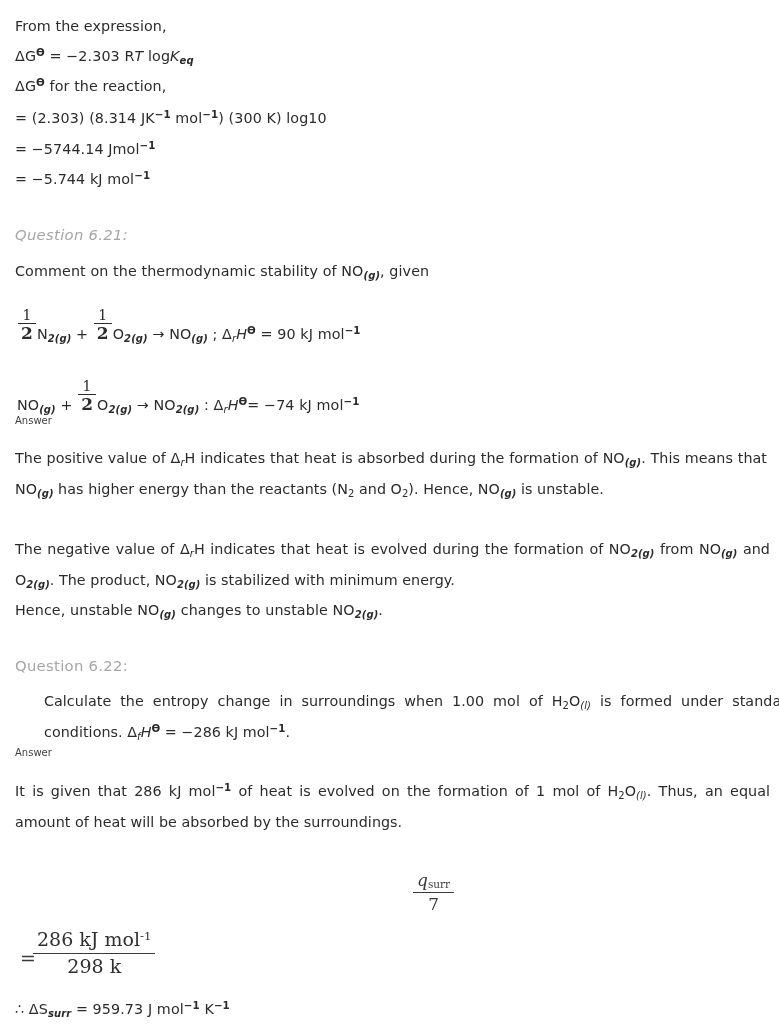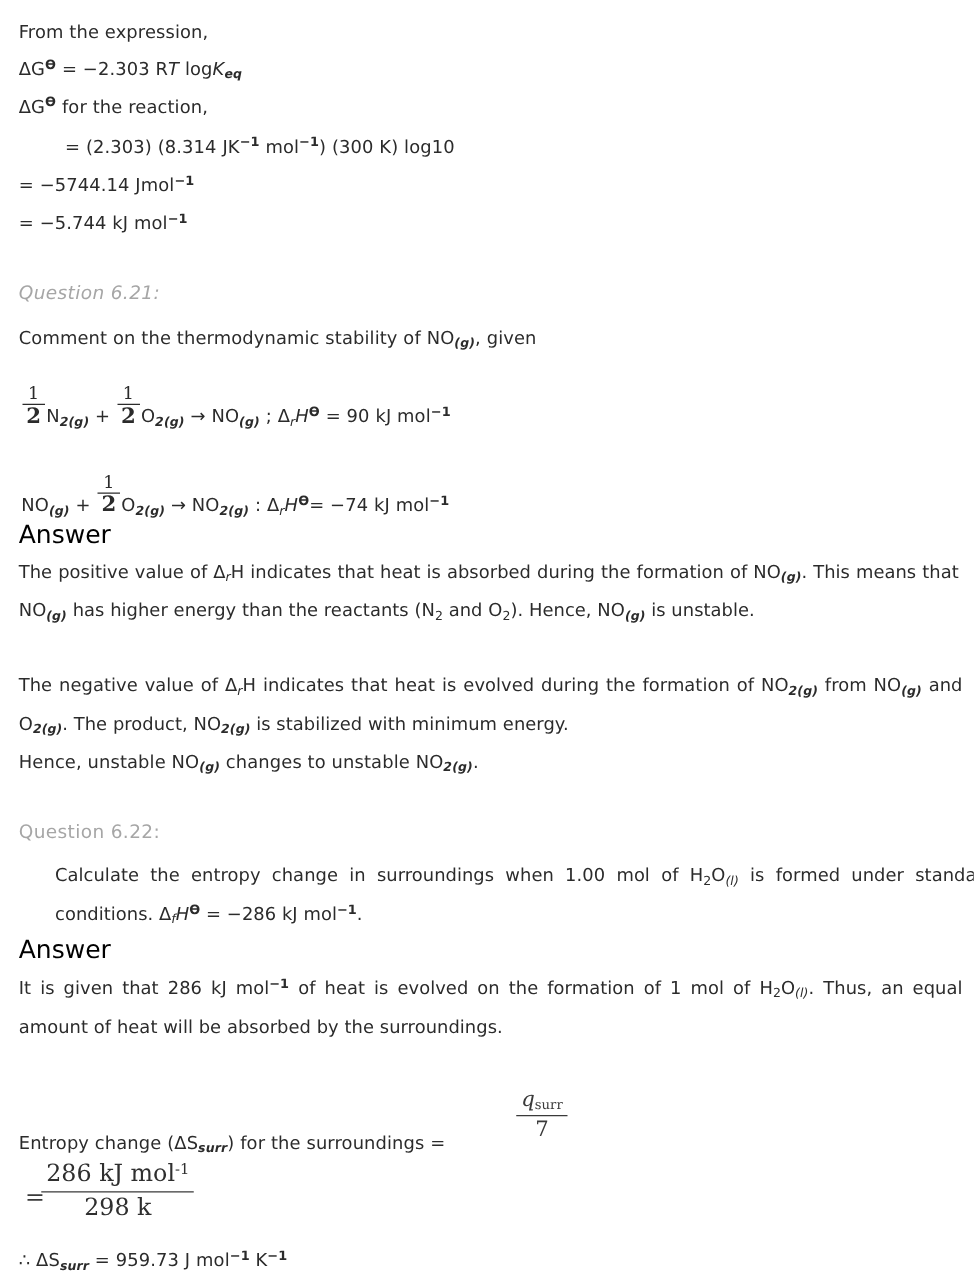--- a/index.html
+++ b/index.html
@@ -41,22 +41,22 @@
   }
   .q-head {
     position: absolute;
     font-size: 14.8px;
     color: #a6a6a6;
     letter-spacing: 0.3px;
     white-space: nowrap;
   }
   .ans-label {
     position: absolute;
-    font-size: 20px;
-    color: #000000;
+    font-size: 10px;
+    color: #404040;
     white-space: nowrap;
   }
   sub {
     font-size: 0.7em;
     vertical-align: -0.28em;
     line-height: 0;
   }
   sup {
     font-size: 0.72em;
     vertical-align: 0.48em;
@@ -131,21 +131,21 @@
   </div>
 
   <div class="body-text" style="left:15px; top:41px;">
     <span>ΔG</span><sup>ϴ</sup><span> = −2.303 R</span><span class="ital">T</span><span> log</span><span class="ital">K</span><sub class="ital bold">eq</sub>
   </div>
 
   <div class="body-text" style="left:15px; top:71px;text-align:right;">
     <span>ΔG</span><sup>ϴ</sup><span> for the reaction,</span>
   </div>
 
-  <div class="body-text" style="left:15px; top:103px;margin-left:37px;">
+  <div class="body-text" style="left:15px; top:103px;">
     <span>= (2.303) (8.314 JK</span><sup>−1</sup><span> mol</span><sup>−1</sup><span>) (300 K) log10</span>
   </div>
 
   <div class="body-text" style="left:15px; top:134px;">
     <span>= −5744.14 Jmol</span><sup>−1</sup>
   </div>
 
   <div class="body-text" style="left:15px; top:164px;">
     <span>= −5.744 kJ mol</span><sup>−1</sup>
   </div>
@@ -204,23 +204,20 @@
 
   <div class="ans-label" style="left:15px; top:747px;">
     <span>Answer</span>
   </div>
 
   <div class="para" style="left:15px; top:776px; width:755px;">
     <span>It is given that 286 kJ mol</span><sup>−1</sup><span> of heat is evolved on the formation of 1 mol of H</span><sub>2</sub><span>O</span><sub class="ital">(l)</sub><span>. Thus, an equal amount of heat will be absorbed by the surroundings.</span>
   </div>
 
 
-  <div class="body-text" style="left:15px; top:900px;">
-    <span>Entropy change (ΔS</span><sub class="ital bold">surr</sub><span>) for the surroundings = </span>
-  </div>
 
   <div class="frac-serif" style="left:413px; top:870px; font-size:17px; color:#3a3a3a;">
     <span class="num"><span class="ital">q</span><sub style="font-size:0.62em;vertical-align:-0.2em;">surr</sub></span>
     <span class="bar"></span>
     <span class="den">7</span>
   </div>
 
   <div class="eq-sign" style="left:20px; top:947px; font-size:19px; color:#3a3a3a;">=</div>
 
   <div class="frac-serif" style="left:33px; top:928px; font-size:19px; color:#2f2f2f;">

